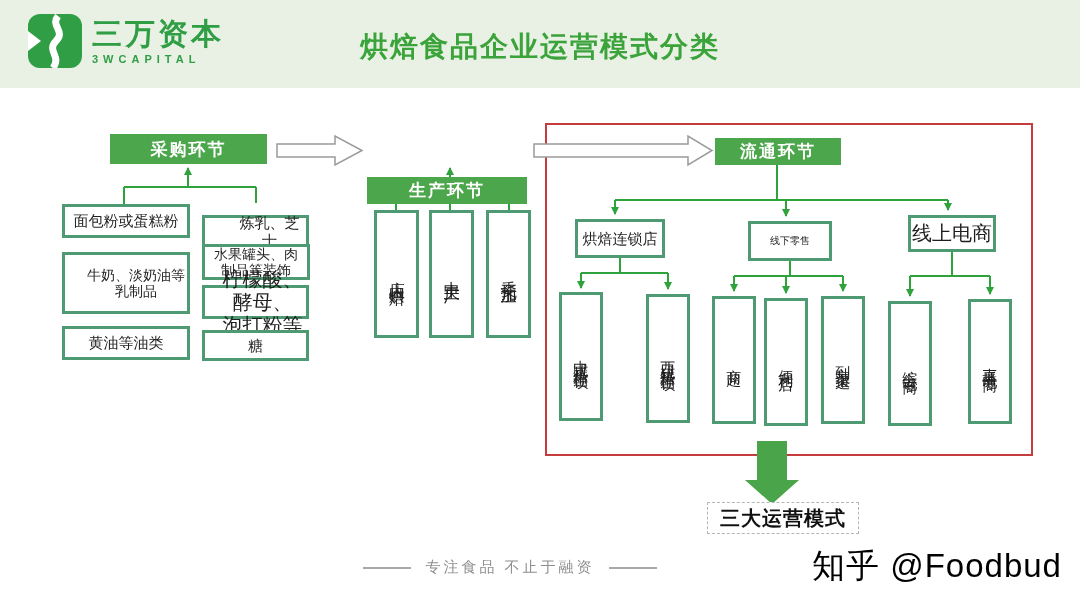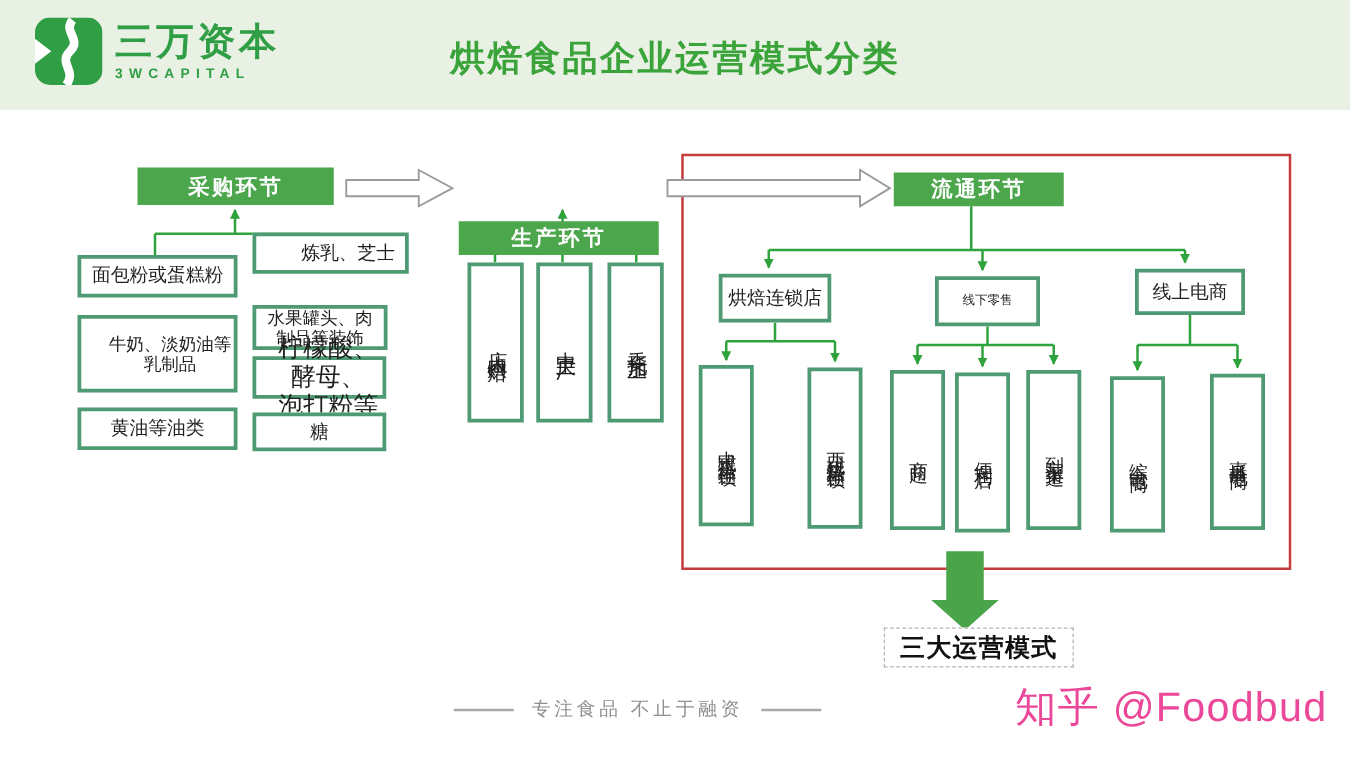--- a/index.html
+++ b/index.html
@@ -30,21 +30,21 @@
   .wires{position:absolute;left:0;top:0;width:1080px;height:606px;pointer-events:none;}
   
   .summary-box{position:absolute;left:707px;top:502px;width:150px;height:30px;background:#ffffff;
     border:1px dashed #b5b5b5;display:flex;align-items:center;justify-content:center;
     font-size:20px;font-weight:bold;color:#111111;letter-spacing:1px;}
   
   .slogan{position:absolute;left:345px;top:558px;width:330px;display:flex;align-items:center;
     justify-content:center;gap:14px;color:#8f8f8f;}
   .slogan .rule{width:48px;height:2px;background:#a9a9a9;}
   .slogan .slogan-text{font-size:15px;letter-spacing:3px;white-space:nowrap;}
-  .watermark{position:absolute;left:812px;top:544px;font-size:33px;color:#ec4899;
+  .watermark{position:absolute;left:812px;top:544px;font-size:33px;color:#000000;
     letter-spacing:1px;white-space:nowrap;}
 </style>
 </head>
 <body>
 
 <div id="canvas">
 
   <div class="header-band">
     <div class="brand">
       <svg width="54" height="54" viewBox="0 0 54 54">
@@ -115,41 +115,41 @@
     </g>
 
     <path d="M277,144 L335,144 L335,136 L362,150.5 L335,165 L335,157 L277,157 Z" fill="#ffffff" stroke="#9b9b9b" stroke-width="1.5"></path>
     <path d="M534,144 L688,144 L688,136 L712,150.5 L688,165 L688,157 L534,157 Z" fill="#ffffff" stroke="#9b9b9b" stroke-width="1.5"></path>
 
     <path d="M757,441 L787,441 L787,480 L799,480 L772,504 L745,480 L757,480 Z" fill="#4aa54a"></path>
   </svg>
 
   <div class="stage" style="left:110px;top:134px;width:157px;height:30px;">采购环节</div>
   <div class="stage" style="left:367px;top:136px;width:160px;height:27px;margin-top:41px;">生产环节</div>
-  <div class="stage" style="left:715px;top:138px;width:136px;height:27px;">流通环节</div>
+  <div class="stage" style="left:715px;top:138px;width:126px;height:27px;">流通环节</div>
 
   <div class="wbox" style="left:62px;top:204px;width:128px;height:34px;font-size:15px;">面包粉或蛋糕粉</div>
   <div class="wbox" style="left:62px;top:252px;width:128px;height:62px;font-size:14px;padding-left:20px;">牛奶、淡奶油等
 乳制品</div>
   <div class="wbox" style="left:62px;top:326px;width:128px;height:34px;font-size:15px;">黄油等油类</div>
 
-  <div class="wbox" style="left:202px;top:186px;width:125px;height:33px;font-size:15px;padding-left:28px;">炼乳、芝士</div>
+  <div class="wbox" style="left:202px;top:215px;width:107px;height:33px;font-size:15px;padding-left:28px;">炼乳、芝士</div>
   <div class="wbox" style="left:202px;top:244px;width:108px;height:36px;font-size:14px;">水果罐头、肉
 制品等装饰</div>
   <div class="wbox" style="left:202px;top:285px;width:107px;height:34px;font-size:20px;padding-left:14px;">柠檬酸、酵母、
 泡打粉等</div>
   <div class="wbox" style="left:202px;top:330px;width:107px;height:31px;font-size:15px;">糖</div>
 
   <div class="wbox vbox" style="left:374px;top:210px;width:45px;height:128px;font-size:16px;">店内烘焙</div>
   <div class="wbox vbox" style="left:429px;top:210px;width:45px;height:128px;font-size:16px;">中央工厂</div>
   <div class="wbox vbox" style="left:486px;top:210px;width:45px;height:128px;font-size:16px;">委托加工</div>
 
   <div class="wbox" style="left:575px;top:219px;width:90px;height:39px;font-size:15px;">烘焙连锁店</div>
   <div class="wbox" style="left:748px;top:221px;width:84px;height:40px;font-size:10px;">线下零售</div>
-  <div class="wbox" style="left:908px;top:215px;width:88px;height:37px;font-size:15px;">线上电商</div>
+  <div class="wbox" style="left:908px;top:215px;width:88px;height:37px;font-size:20px;">线上电商</div>
 
   <div class="wbox vbox" style="left:559px;top:292px;width:44px;height:129px;font-size:15px;">中式烘焙连锁</div>
   <div class="wbox vbox" style="left:646px;top:294px;width:44px;height:129px;font-size:15px;">西式烘焙连锁</div>
   <div class="wbox vbox" style="left:712px;top:296px;width:44px;height:128px;font-size:15px;">商超</div>
   <div class="wbox vbox" style="left:764px;top:298px;width:44px;height:128px;font-size:15px;">便利店</div>
   <div class="wbox vbox" style="left:821px;top:296px;width:44px;height:128px;font-size:15px;">到家渠道</div>
   <div class="wbox vbox" style="left:888px;top:301px;width:44px;height:125px;font-size:15px;">综合电商</div>
   <div class="wbox vbox" style="left:968px;top:299px;width:44px;height:125px;font-size:15px;">直播电商</div>
 
   <div class="summary-box">三大运营模式</div>

